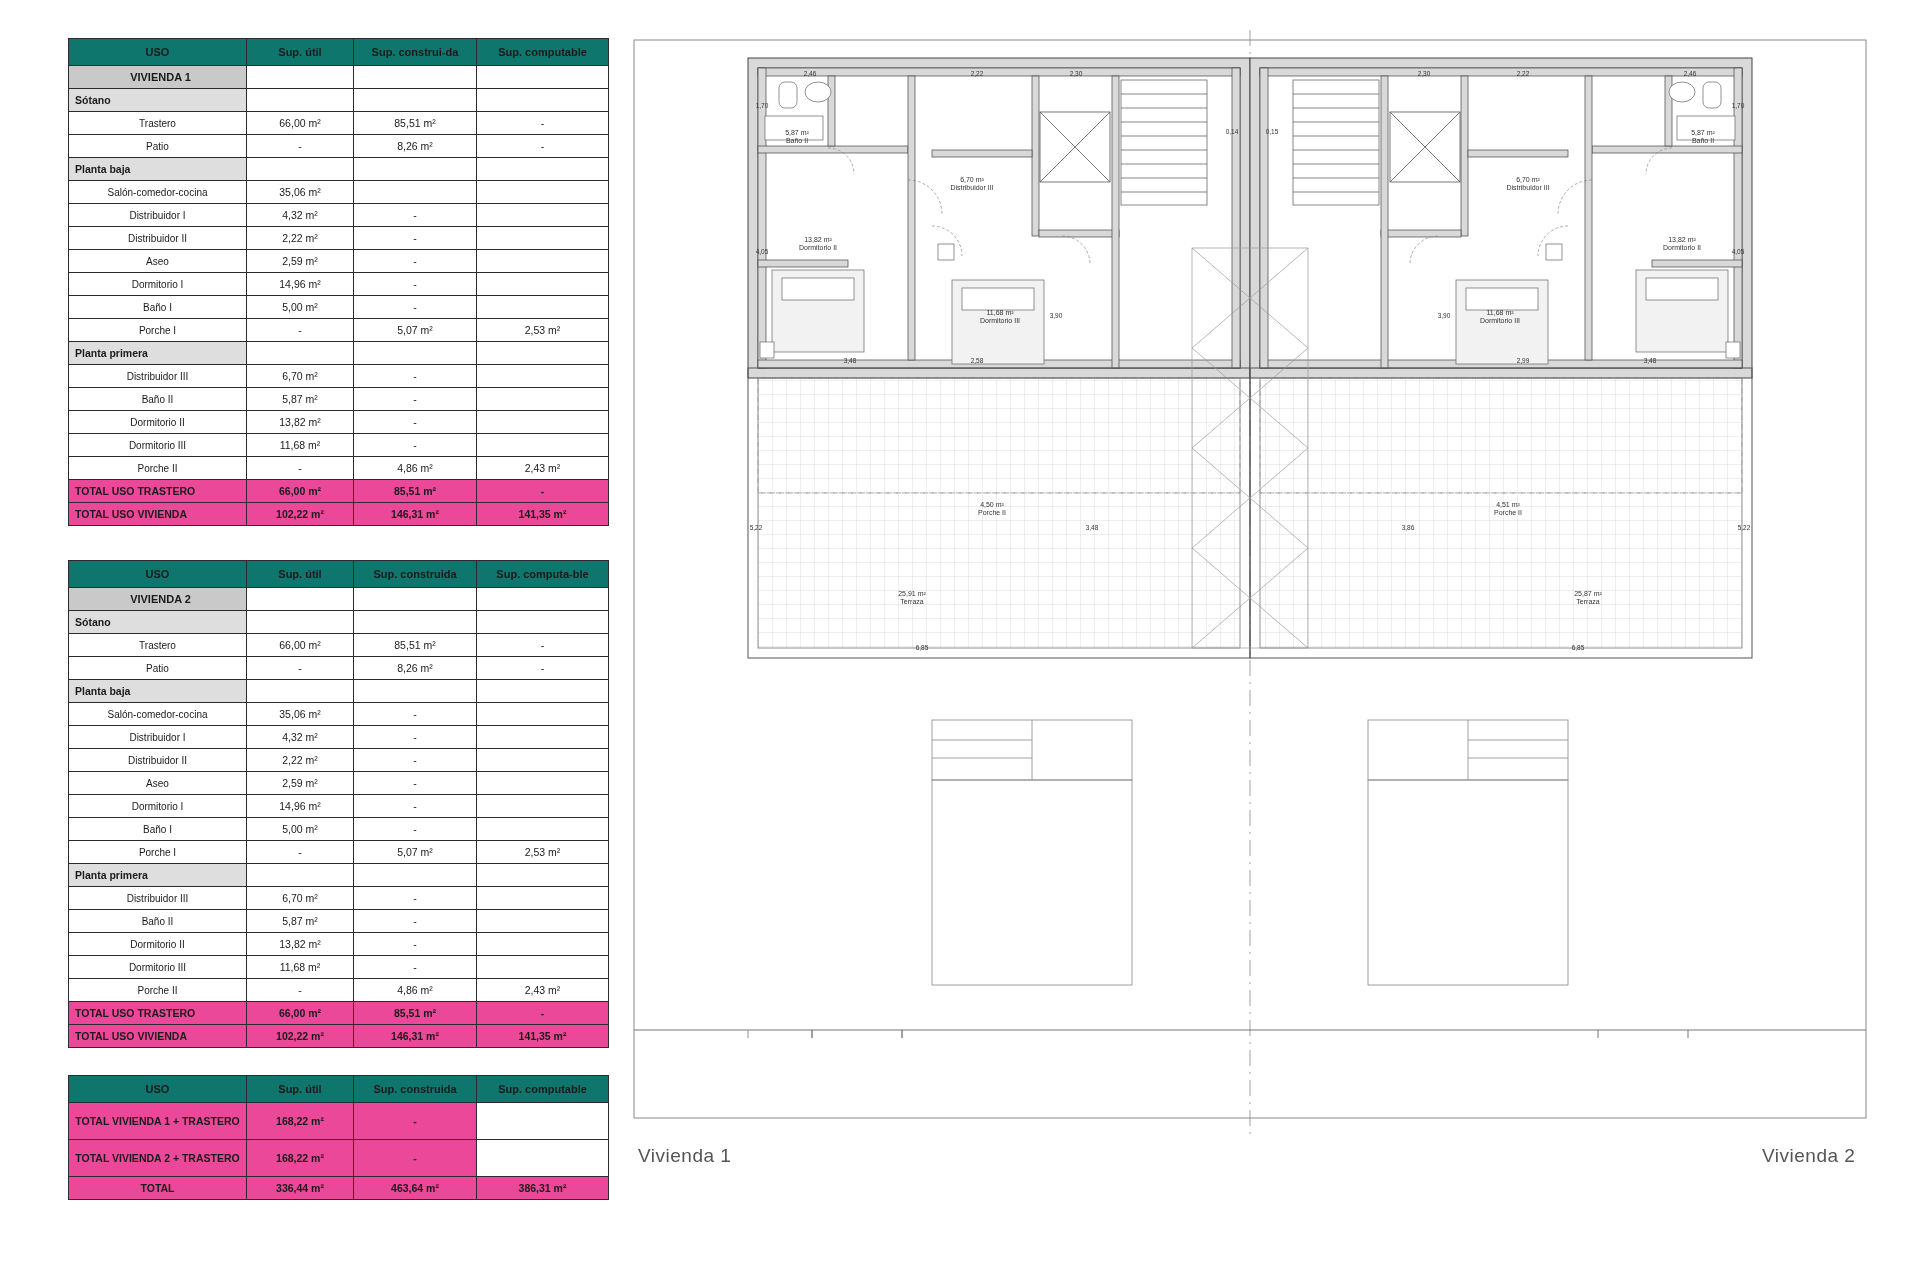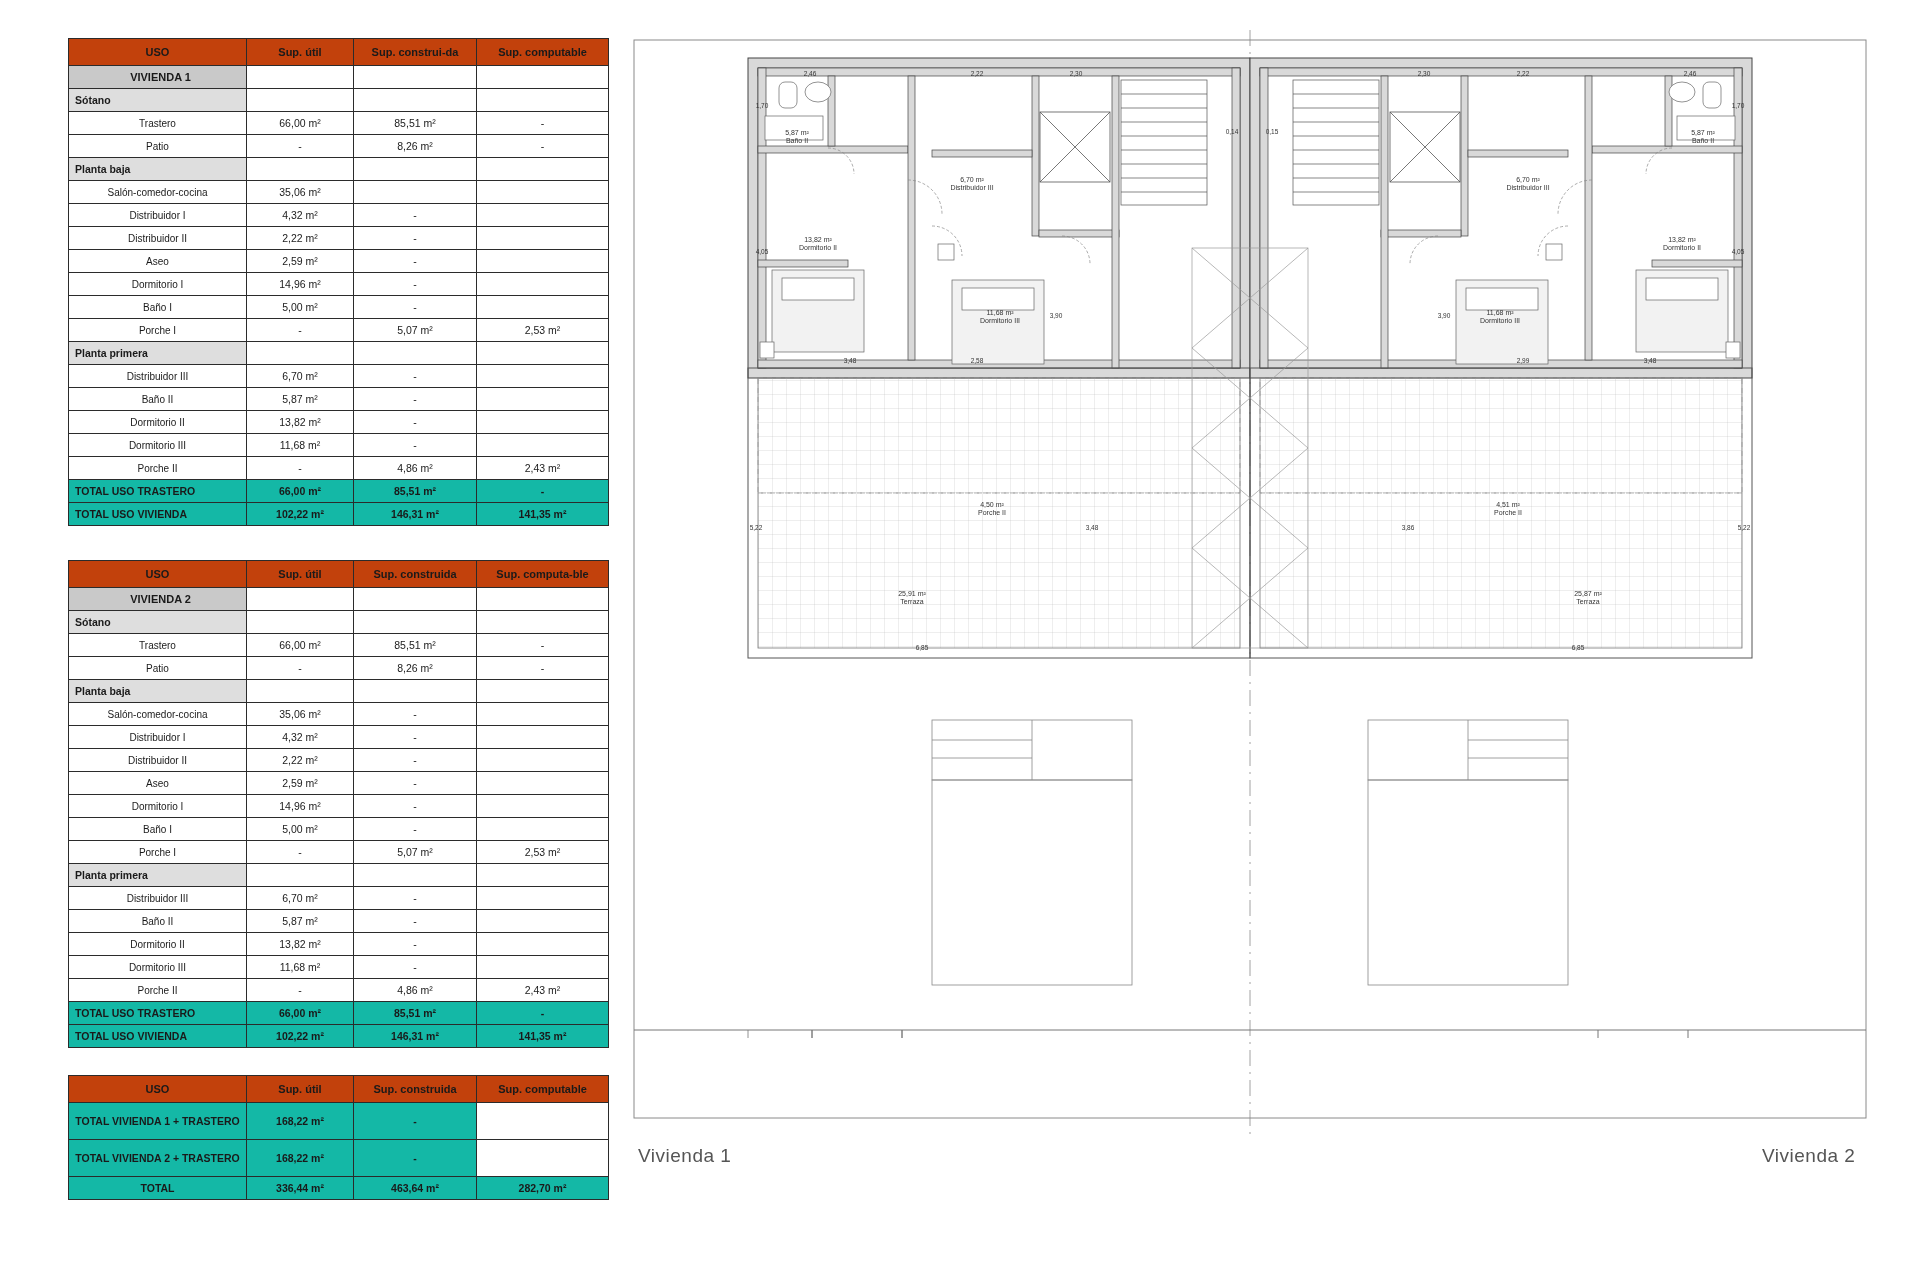--- a/index.html
+++ b/index.html
@@ -18,31 +18,31 @@
   .tbl td{
     border:1px solid #2b2b2b;
     font-size:10.5px;
     text-align:center;
     height:22px;
     padding:0 2px;
     white-space:nowrap;
     overflow:hidden;
   }
   .tbl .hdr td{
-    background:#c2410c;font-weight:bold;font-size:11px;height:26px;
+    background:#0f766e;font-weight:bold;font-size:11px;height:26px;
   }
   .tbl .sec td{
     background:#c9c9c9;font-weight:bold;text-align:left;padding-left:8px;font-size:11px;
   }
   .tbl .sec td.c{text-align:center;}
   .tbl .sub td{
     background:#dedede;font-weight:bold;text-align:left;padding-left:6px;
   }
   .tbl .tot td{
-    background:#14b8a6;font-weight:bold;
+    background:#ec4899;font-weight:bold;
   }
   .tbl .tot td.l{text-align:left;padding-left:6px;}
   .tbl td.lbl{text-align:center;font-size:10px;}
   .tbl td.blank{background:#ffffff;}
 
   #t1{left:68px;top:38px;width:540px;}
   #t2{left:68px;top:560px;width:540px;}
   #t3{left:68px;top:1075px;width:540px;}
 
   
@@ -364,21 +364,21 @@
       <tr class="tot">
         <td style="height:36px;white-space:normal;line-height:1.15;">TOTAL VIVIENDA 2 + TRASTERO</td>
         <td>168,22 m²</td>
         <td>-</td>
         <td class="blank"></td>
       </tr>
       <tr class="tot">
         <td>TOTAL</td>
         <td>336,44 m²</td>
         <td>463,64  m²</td>
-        <td>282,70  m²</td>
+        <td>386,31  m²</td>
       </tr>
     </tbody>
   </table>
 
   <div class="plan">
     <svg width="1236" height="1110" viewBox="0 0 1236 1110" xmlns="http://www.w3.org/2000/svg">
       <defs>
         <pattern id="tile" width="14" height="14" patternUnits="userSpaceOnUse">
           <path d="M0 0 H14 M0 0 V14" stroke="#bdbdbd" stroke-width="0.5" fill="none"></path>
         </pattern>

